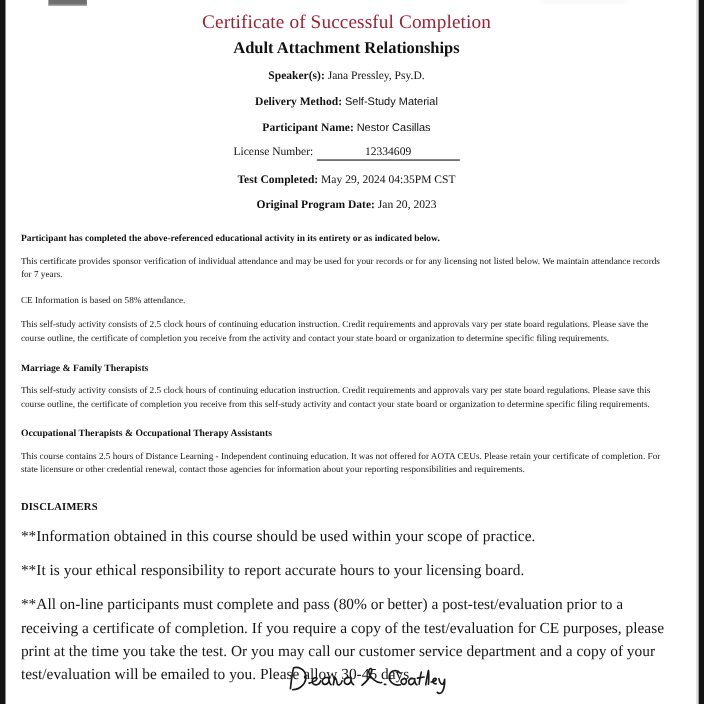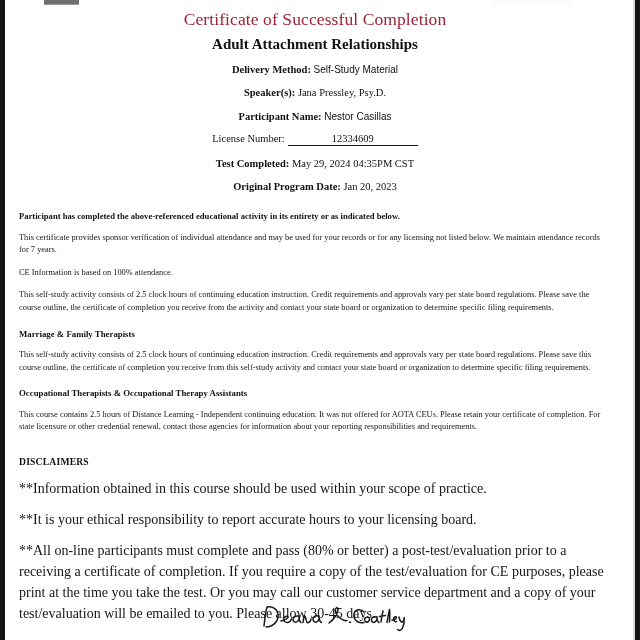--- a/index.html
+++ b/index.html
@@ -207,30 +207,30 @@
       <div class="artifact-bar-faint"></div>
     </div>
 
     <div id="doc">
 
       <div class="cert-title">Certificate of Successful Completion</div>
 
       <div class="course-title">Adult Attachment Relationships</div>
 
       <div class="meta-line">
+        <span class="lbl">Speaker(s):</span>
+        <span class="val-serif">Jana Pressley, Psy.D.</span>
+      </div>
+
+      <div class="meta-line">
         <span class="lbl">Delivery Method:</span>
         <span class="val-sans">Self-Study Material</span>
       </div>
 
       <div class="meta-line">
-        <span class="lbl">Speaker(s):</span>
-        <span class="val-serif">Jana Pressley, Psy.D.</span>
-      </div>
-
-      <div class="meta-line">
         <span class="lbl">Participant Name:</span>
         <span class="val-sans">Nestor Casillas</span>
       </div>
 
       <div class="license-line">
         <span>License Number:</span><span class="license-blank"><span class="num">12334609</span></span>
       </div>
 
       <div class="meta-line">
         <span class="lbl">Test Completed:</span>
@@ -239,21 +239,21 @@
 
       <div class="meta-line">
         <span class="lbl">Original Program Date:</span>
         <span class="val-serif">Jan 20, 2023</span>
       </div>
 
       <div class="statement">Participant has completed the above-referenced educational activity in its entirety or as indicated below.</div>
 
       <p class="body-text">This certificate provides sponsor verification of individual attendance and may be used for your records or for any licensing not listed below. We maintain attendance records for 7 years.</p>
 
-      <p class="body-text">CE Information is based on 100% attendance.</p>
+      <p class="body-text">CE Information is based on 58% attendance.</p>
 
       <p class="body-text">This self-study activity consists of 2.5 clock hours of continuing education instruction. Credit requirements and approvals vary per state board regulations. Please save the course outline, the certificate of completion you receive from the activity and contact your state board or organization to determine specific filing requirements.</p>
 
       <h3 class="section-head">Marriage &amp; Family Therapists</h3>
       <p class="body-text">This self-study activity consists of 2.5 clock hours of continuing education instruction. Credit requirements and approvals vary per state board regulations. Please save this course outline, the certificate of completion you receive from this self-study activity and contact your state board or organization to determine specific filing requirements.</p>
 
       <h3 class="section-head">Occupational Therapists &amp; Occupational Therapy Assistants</h3>
       <p class="body-text">This course contains 2.5 hours of Distance Learning - Independent continuing education. It was not offered for AOTA CEUs. Please retain your certificate of completion. For state licensure or other credential renewal, contact those agencies for information about your reporting responsibilities and requirements.</p>
 
       <h2 class="disclaimers-head">DISCLAIMERS</h2>

